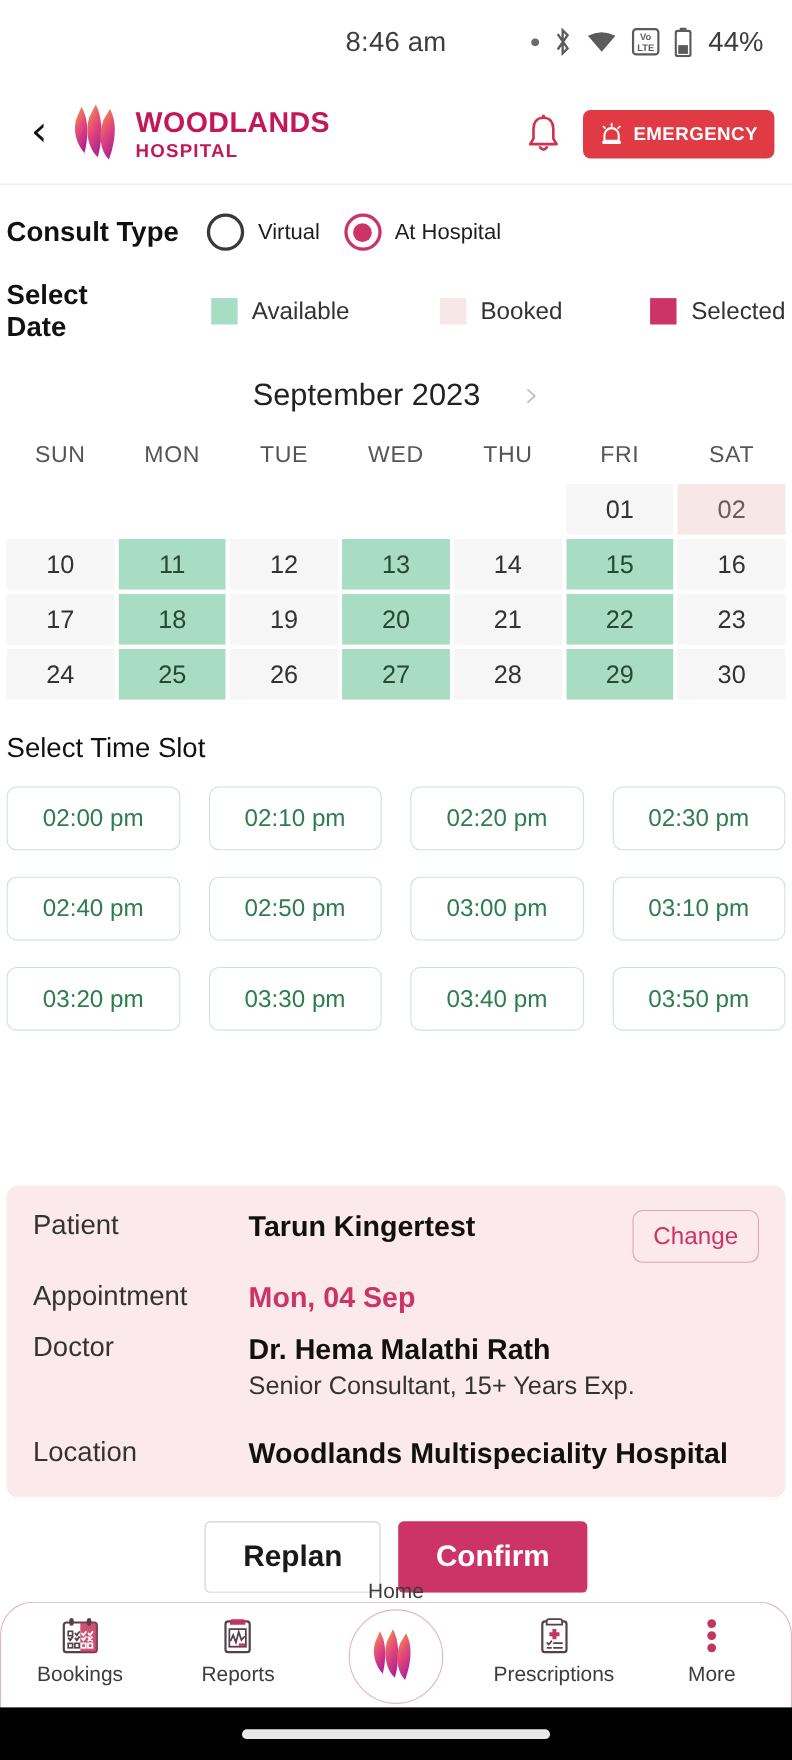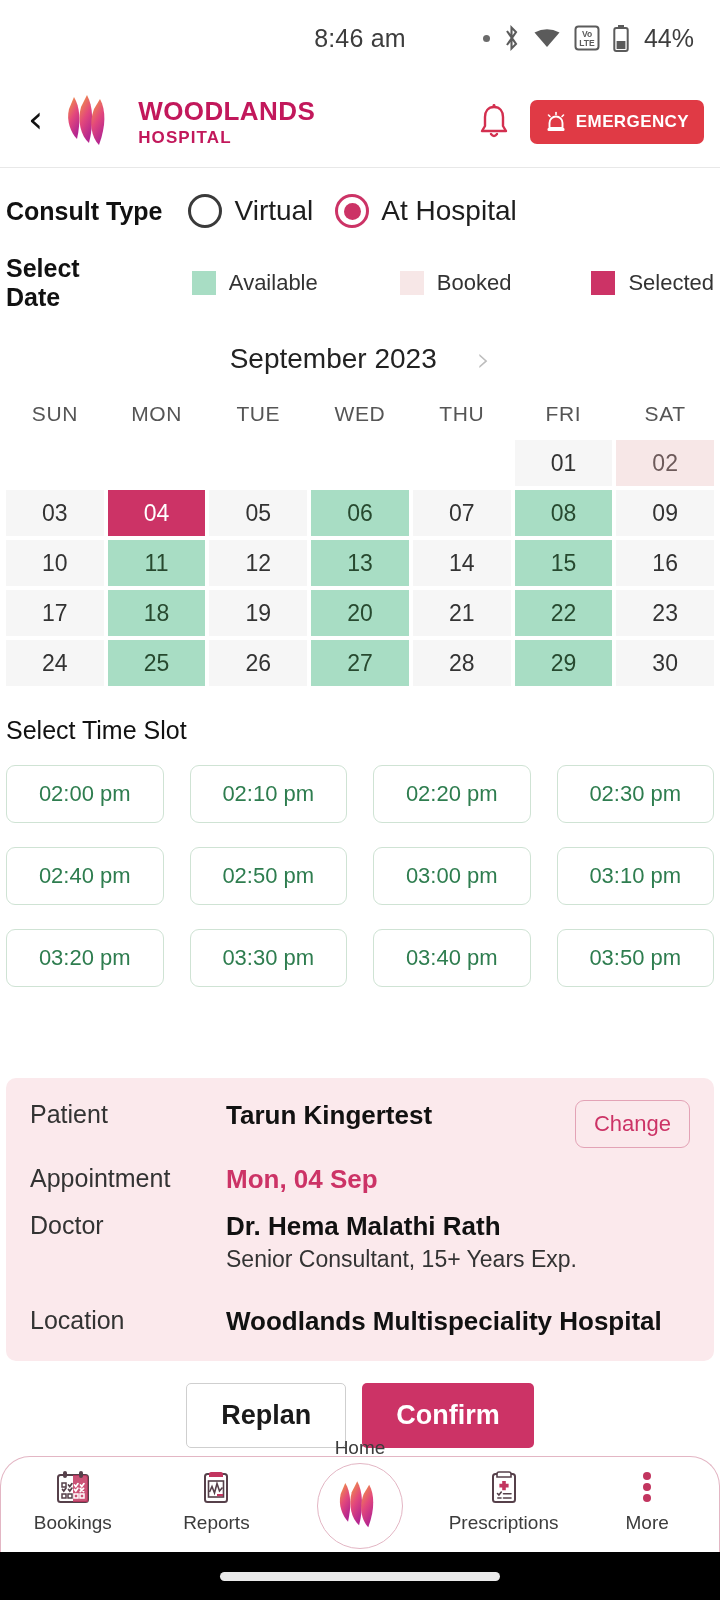--- a/index.html
+++ b/index.html
@@ -23,21 +23,21 @@
   .sb-batt { font-size:25px; color:#3d3d3d; margin-left:2px; }
 
   
   .appbar {
     height:92px; flex:0 0 92px; display:flex; align-items:center;
     padding:0 16px 0 26px; background:#fff;
     border-bottom:1px solid #e8e8e8;
   }
   .back { font-size:38px; color:#111; line-height:1; padding:4px 14px 10px 2px; cursor:pointer;
           font-family:"DejaVu Sans", sans-serif; }
-  .brand { display:flex; align-items:center; gap:23px; margin-left:8px; }
+  .brand { display:flex; align-items:center; gap:8px; margin-left:8px; }
   .brandtext { display:flex; flex-direction:column; line-height:1; }
   .bt1 { font-size:26px; font-weight:bold; color:#c2185b; letter-spacing:.4px; }
   .bt2 { font-size:17px; font-weight:bold; color:#c2185b; letter-spacing:1.1px; margin-top:5px; }
   .hdr-right { margin-left:auto; display:flex; align-items:center; gap:20px; }
   .emerg {
     display:flex; align-items:center; gap:9px;
     background:#e03a45; color:#fff; border:none; border-radius:7px;
     padding:11px 15px; font-size:17px; font-weight:bold; letter-spacing:.4px;
     font-family:"Liberation Sans", sans-serif; cursor:pointer;text-align:right;
   }
@@ -47,21 +47,21 @@
              padding:0 6px; overflow:hidden; }
 
   .row-consult { display:flex; align-items:center; margin-top:26px; }
   .lbl-strong { font-size:25px; font-weight:bold; color:#111; }
   .radio-group { display:flex; align-items:center; margin-left:26px; gap:8px; }
   .radio-opt { display:flex; align-items:center; gap:12px; cursor:pointer; margin-right:14px; }
   .radio { width:34px; height:34px; border-radius:50%; border:3px solid #3a3a3a;
            display:flex; align-items:center; justify-content:center; }
   .radio.on { border-color:#cc3366; }
   .radio.on::after { content:""; width:17px; height:17px; border-radius:50%; background:#cc3366; }
-  .radio-lbl { font-size:28px; color:#1d1d1d; }
+  .radio-lbl { font-size:20px; color:#1d1d1d; }
 
   .row-legend { display:flex; align-items:center; margin-top:26px; }
   .legend-items { display:flex; align-items:center; margin-left:30px; flex:1; }
   .legend-item { display:flex; align-items:center; gap:13px; }
   .legend-item.i0 { margin-left:26px; }
   .legend-item.i1 { margin-left:82px; }
   .legend-item.i2 { margin-left:80px; }
   .swatch { width:24px; height:24px; }
   .legend-lbl { font-size:22px; color:#333; }
 
@@ -259,29 +259,20 @@
         </div>
       <div id="cal-body">
           <div class="cal-week">
             <div class="day empty"></div>
             <div class="day empty"></div>
             <div class="day empty"></div>
             <div class="day empty"></div>
             <div class="day empty"></div>
             <div class="day">01</div>
             <div class="day booked">02</div>
-          </div>
-          <div class="cal-week">
-            <div class="day">03</div>
-            <div class="day sel">04</div>
-            <div class="day">05</div>
-            <div class="day avail">06</div>
-            <div class="day">07</div>
-            <div class="day avail">08</div>
-            <div class="day">09</div>
           </div>
           <div class="cal-week">
             <div class="day">10</div>
             <div class="day avail">11</div>
             <div class="day">12</div>
             <div class="day avail">13</div>
             <div class="day">14</div>
             <div class="day avail">15</div>
             <div class="day">16</div>
           </div>

